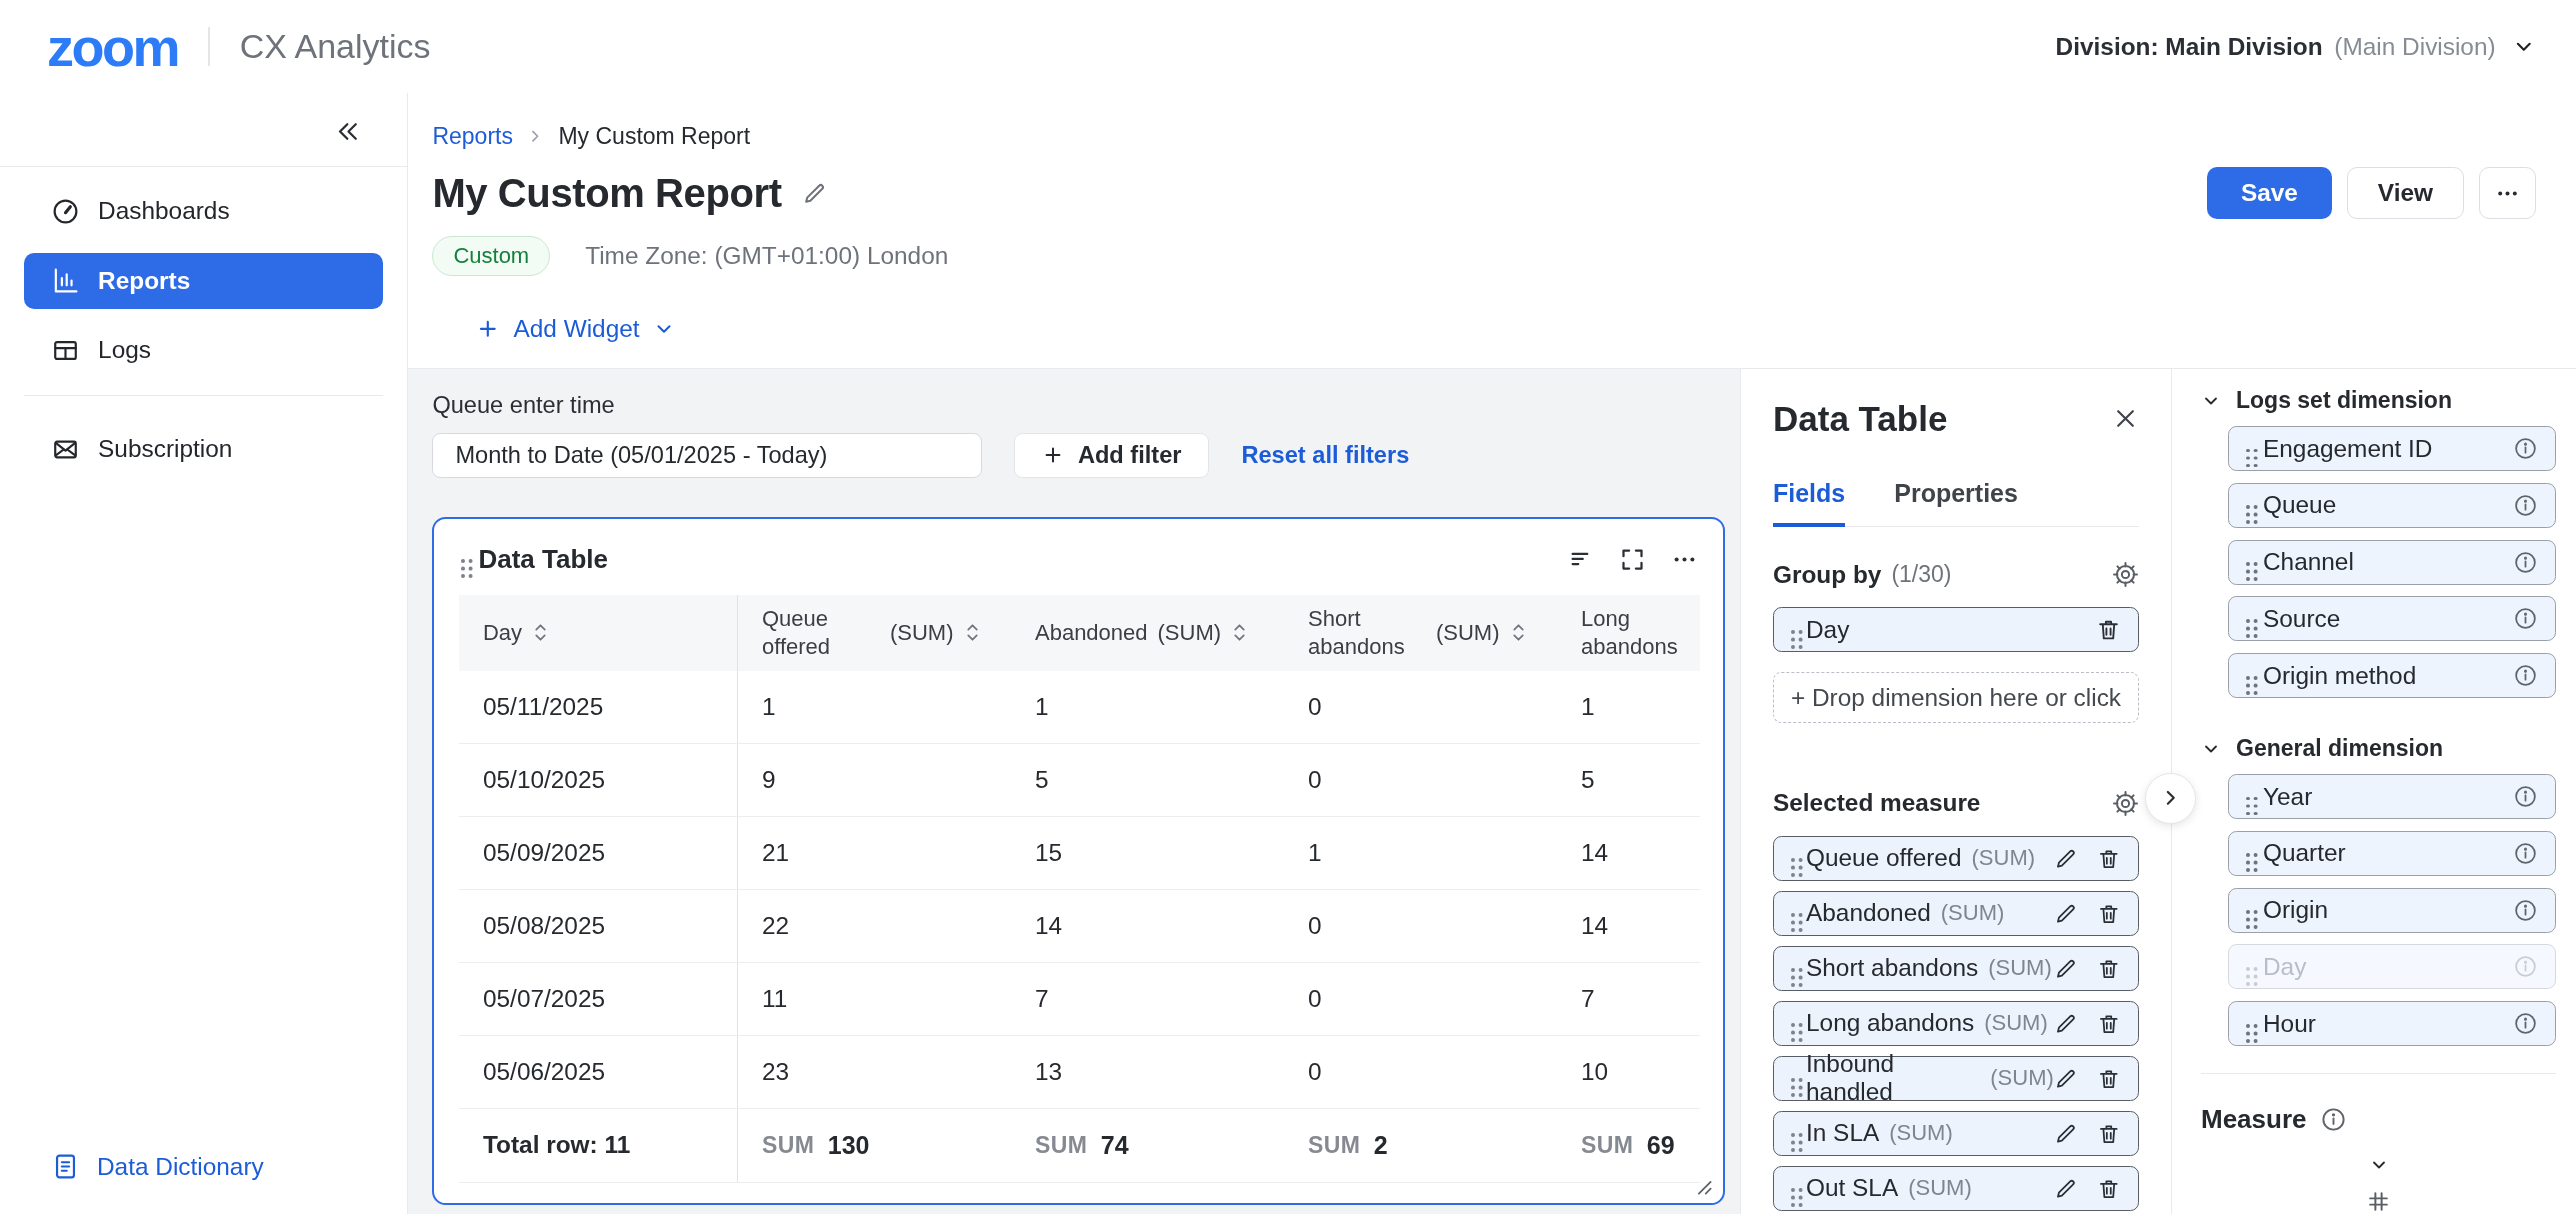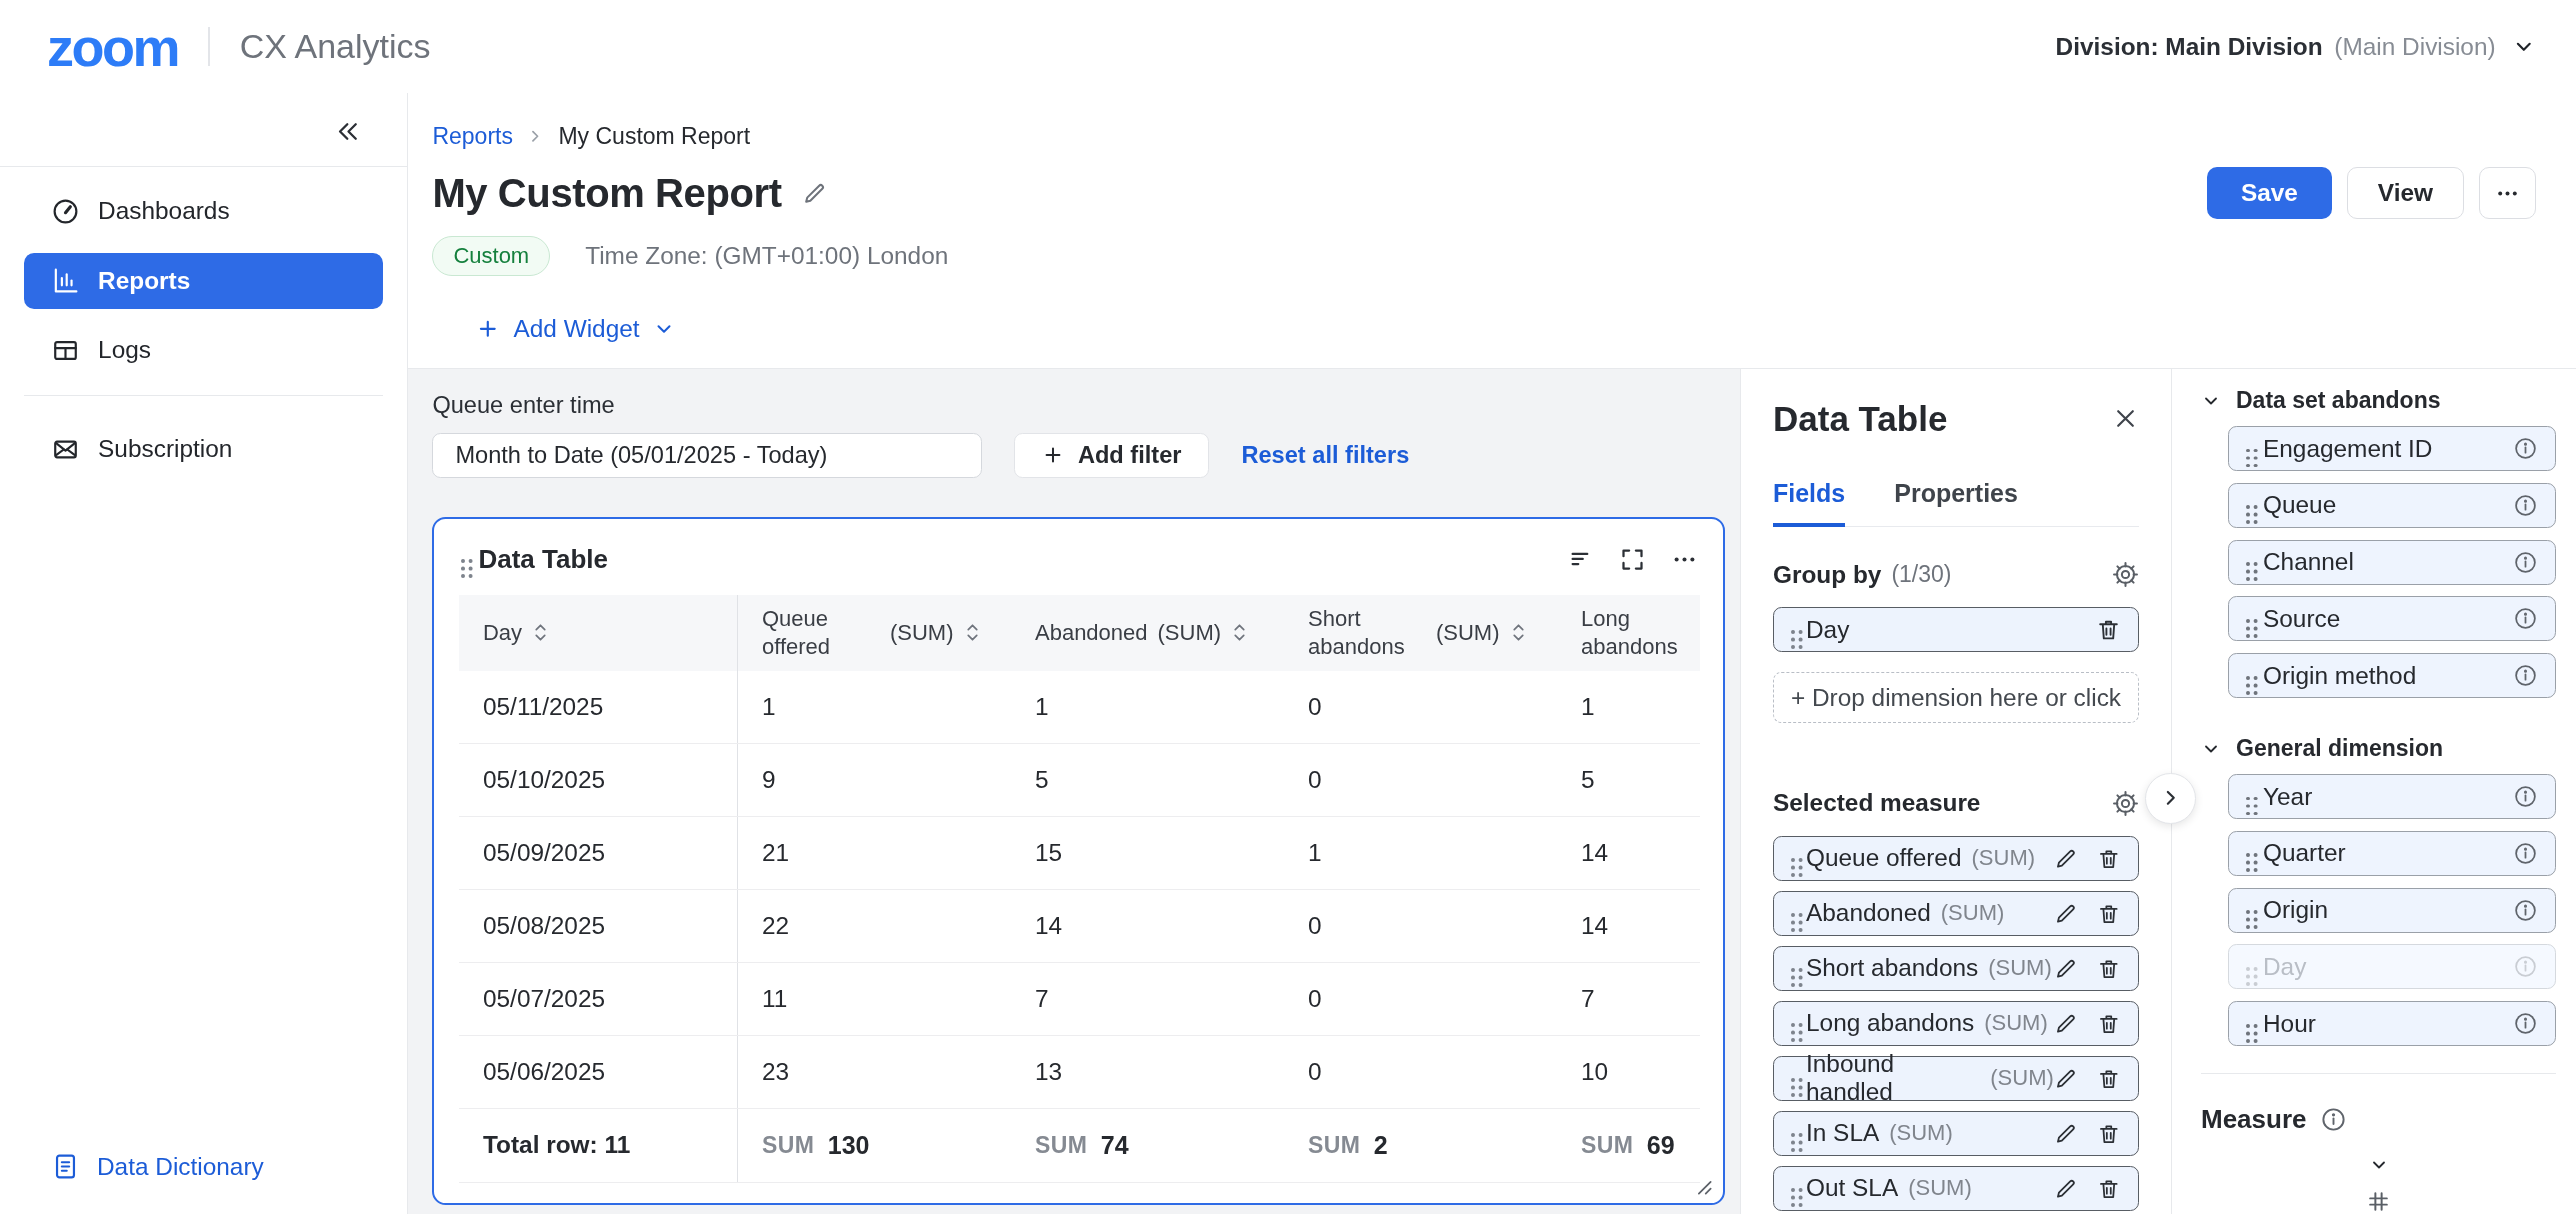--- a/index.html
+++ b/index.html
@@ -585,21 +585,21 @@
 
       </div>
 
       <div class="library">
         <div class="lib-head">
           <span>
             <svg width="20" height="20" viewBox="0 0 24 24" fill="none" stroke="currentColor" stroke-width="2.2" stroke-linecap="round" stroke-linejoin="round">
                 <path d="M6 9l6 6 6-6"></path>
               </svg>
           </span>
-          <span>Data set abandons</span>
+          <span>Logs set dimension</span>
         </div>
 
         <div class="lib-chip">
           <span class="drag"><span class="dots"></span></span>
           <span class="lib-chip-label">Engagement ID</span>
           <span class="info">
               <svg width="25" height="25" viewBox="0 0 24 24" fill="none" stroke="currentColor" stroke-width="1.7" stroke-linecap="round">
                 <circle cx="12" cy="12" r="9"></circle>
                 <path d="M12 11v5"></path>
                 <circle cx="12" cy="7.8" r="0.6" fill="currentColor"></circle>

